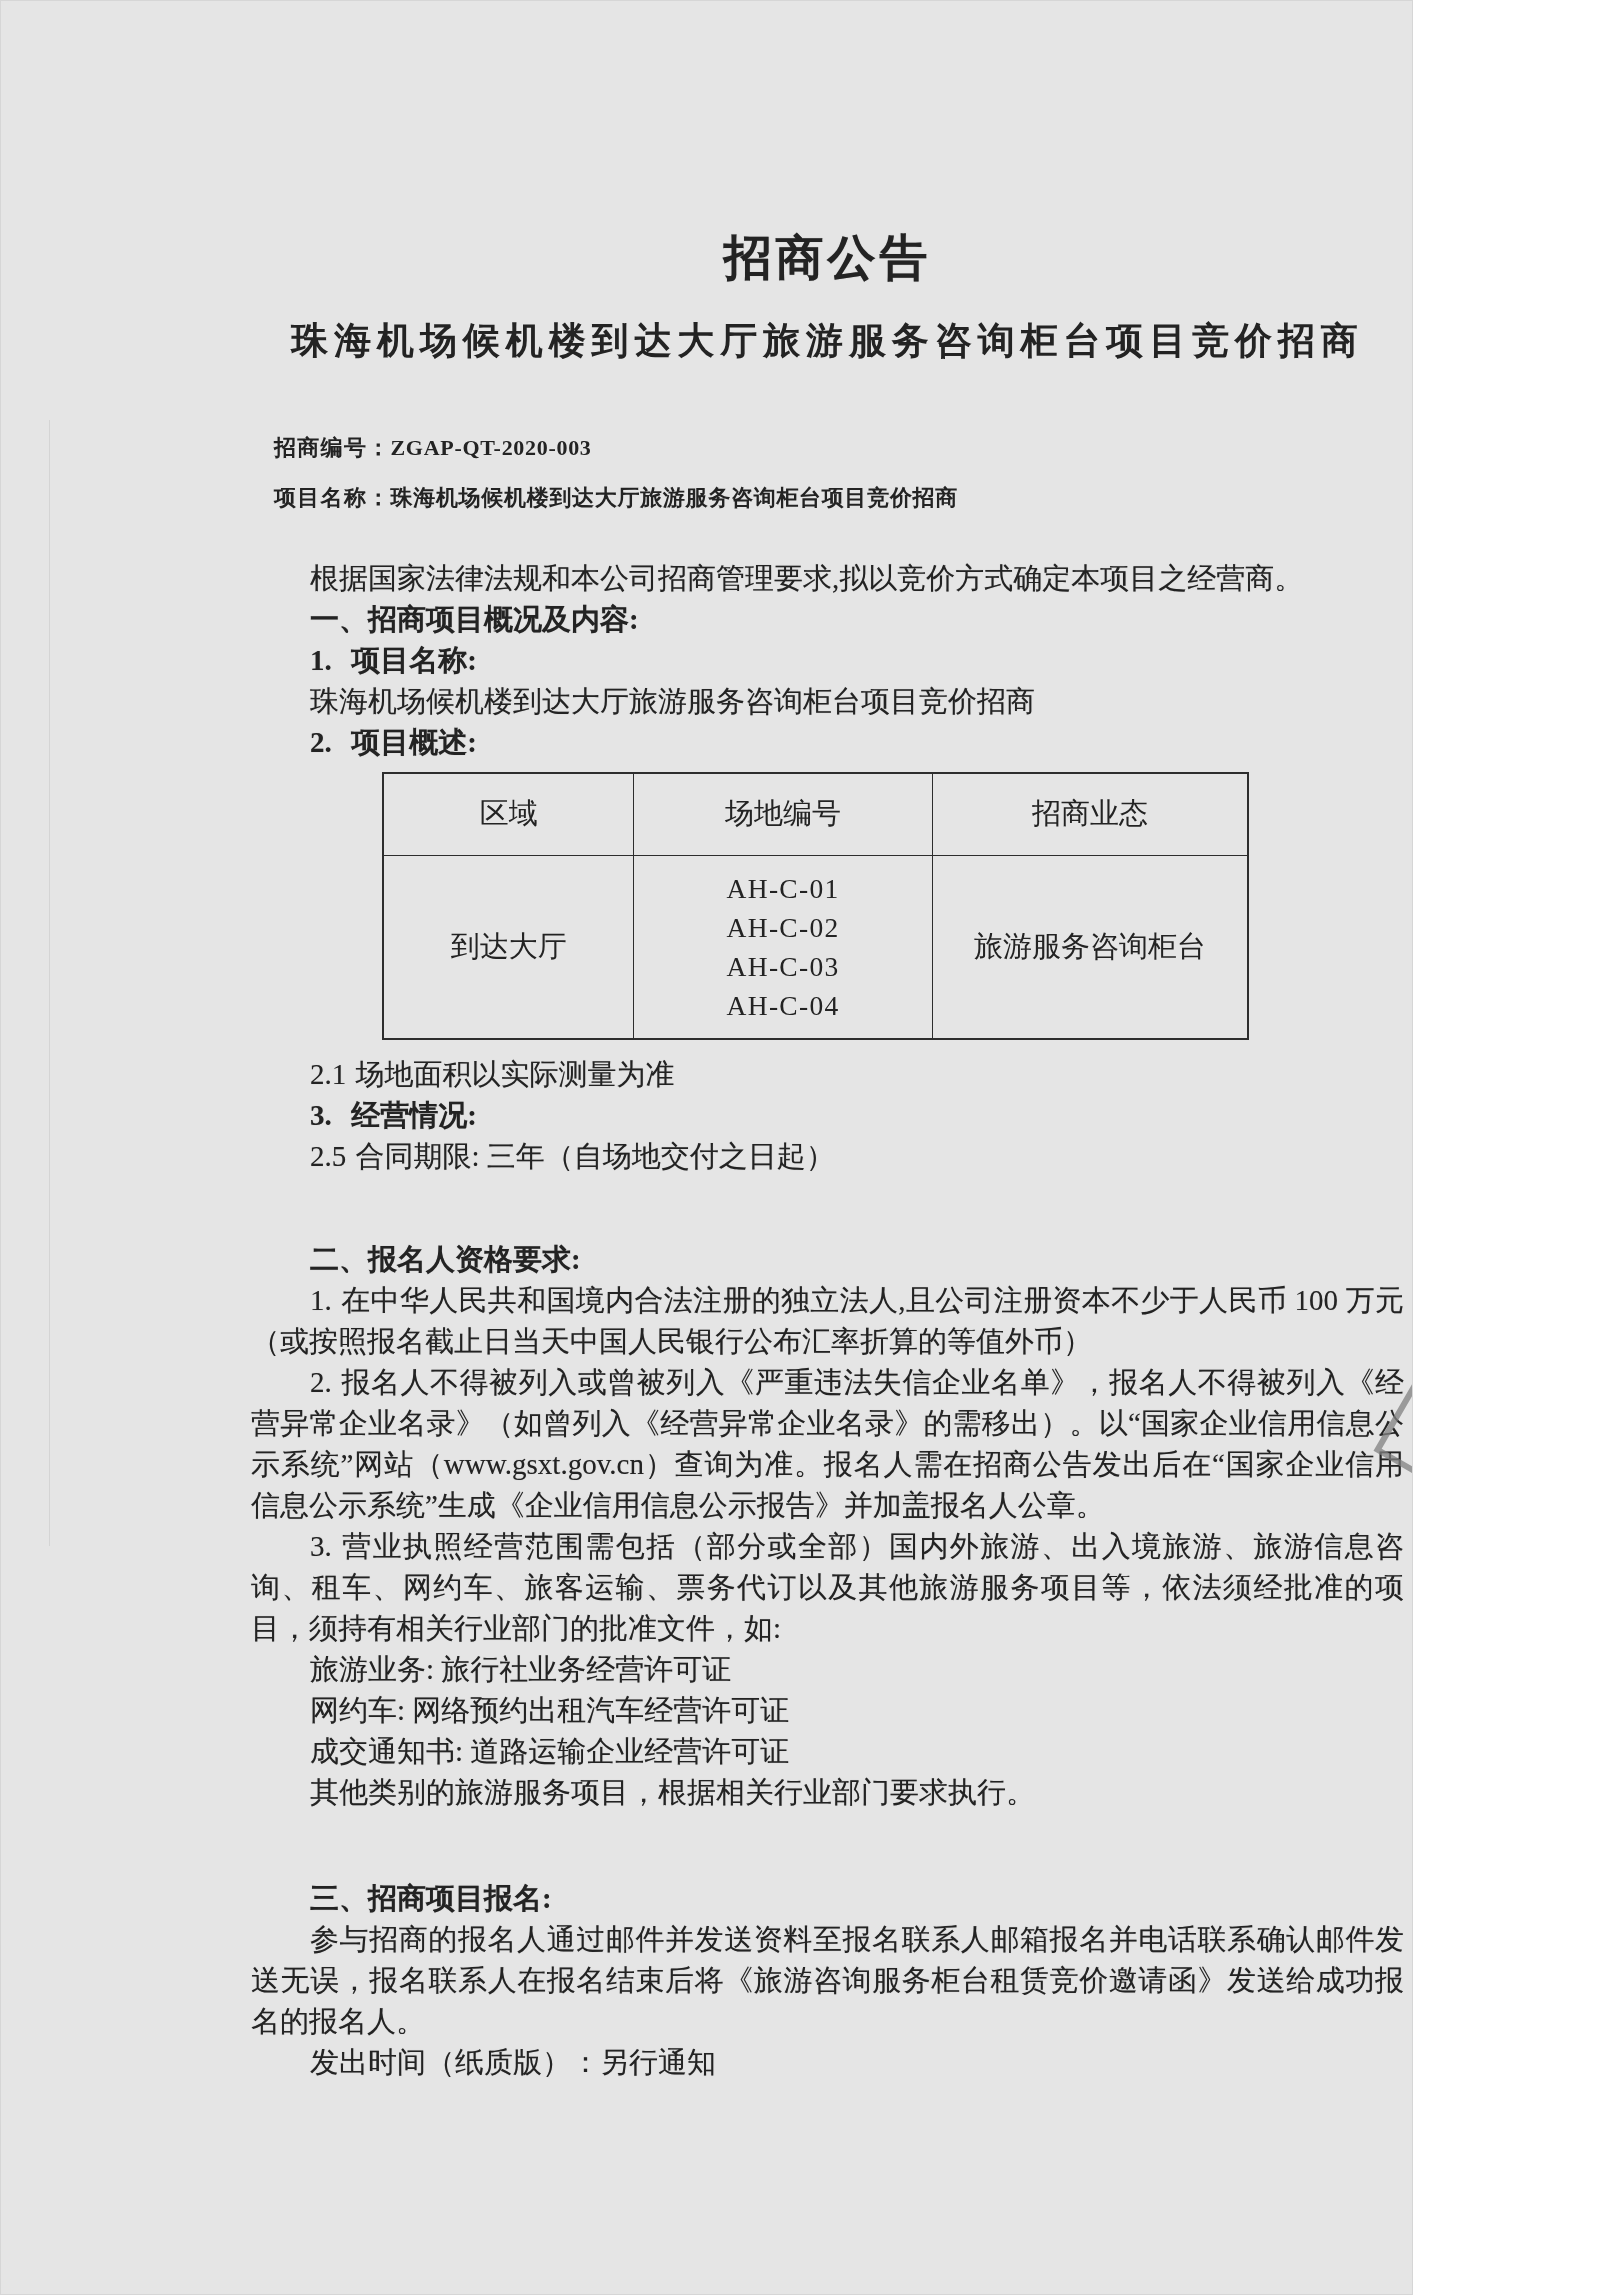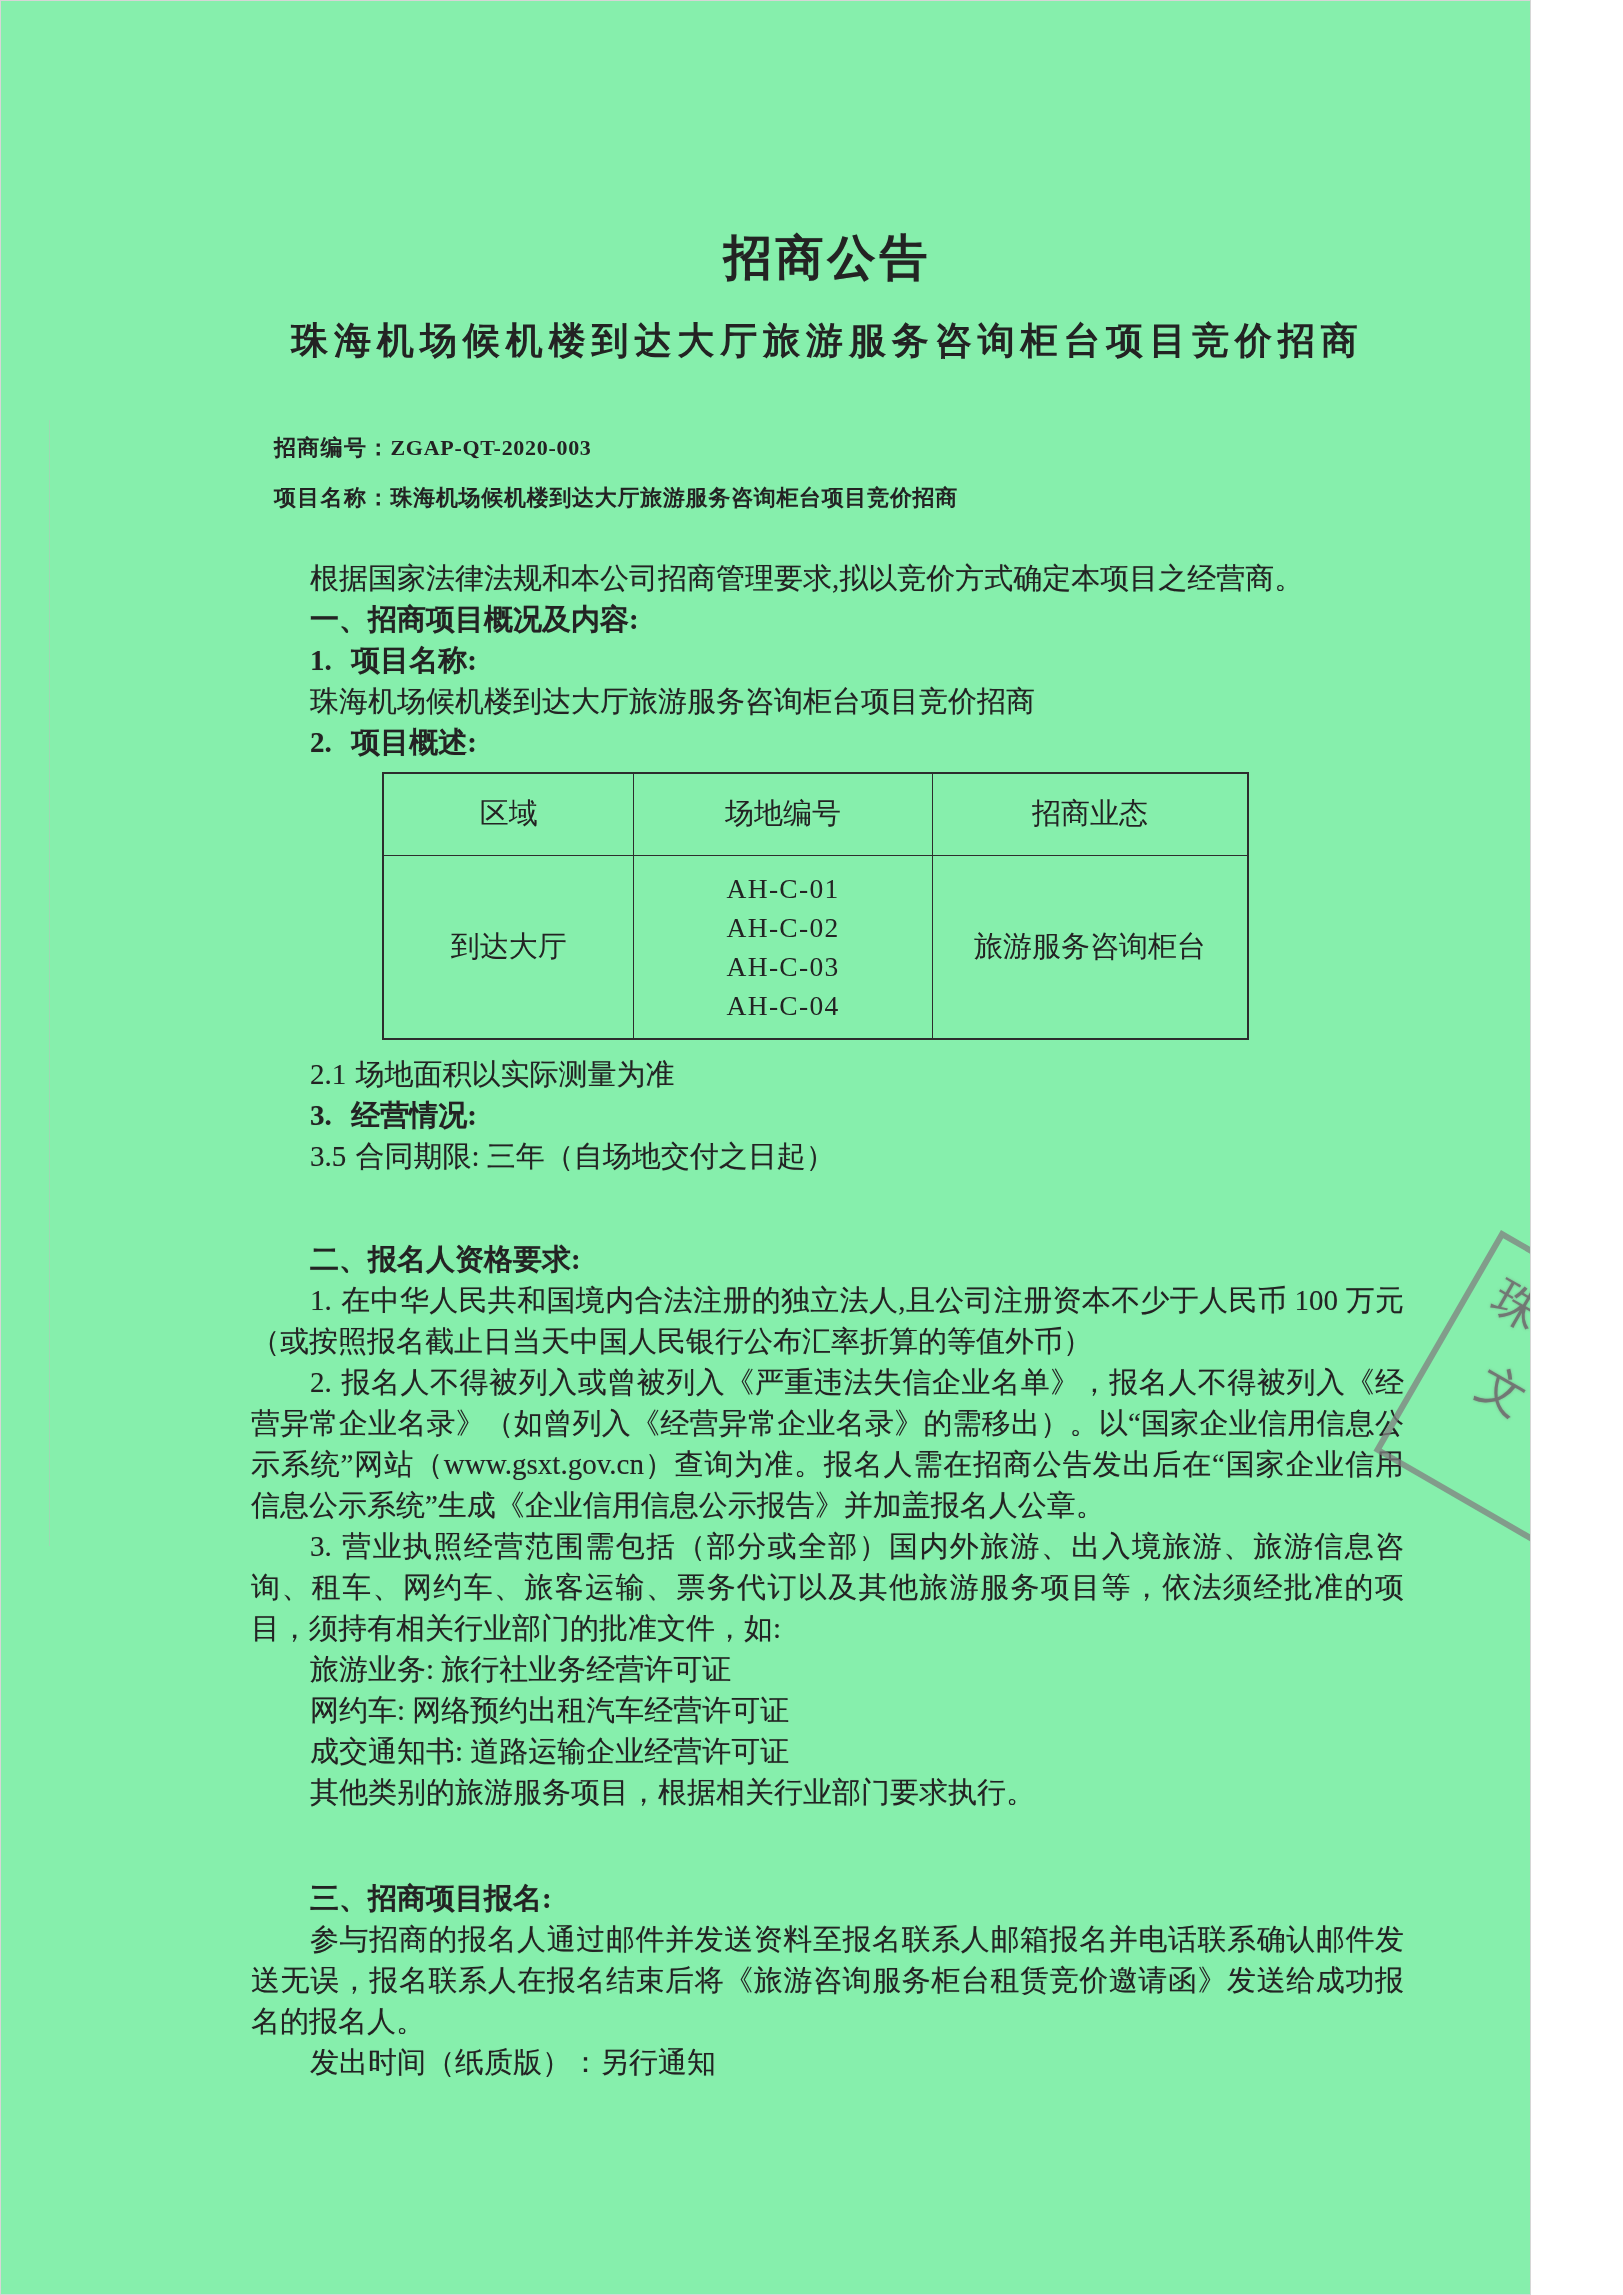--- a/index.html
+++ b/index.html
@@ -1,20 +1,20 @@
 <!DOCTYPE html>
 <html style="font-size:10.5px"><head>
 <meta charset="utf-8">
 <style>
   html, body { margin: 0; padding: 0; background: #ffffff; }
   .page {
     position: relative;
-    width: 1531px;
+    width: 1413px;
     height: 2295px;
-    background: #86efac;
+    background: #e5e5e5;
     overflow: hidden;
     box-sizing: border-box;
     border: 1.3px solid #d6d6d6;
     font-family: "Liberation Serif", "DejaVu Serif", serif;
     color: #232323;
   }
   .scan-line {
     position: absolute;
     left: 48px; top: 419px;
     width: 1.3px; height: 1126px;
@@ -144,21 +144,21 @@
           </td>
           <td>旅游服务咨询柜台</td>
         </tr>
       </tbody>
     </table>
 
     <p class="body indent"><span class="no-s">2.1</span><span>场地面积以实际测量为准</span></p>
 
     <p class="body bold indent"><span class="no-w">3.</span><span>经营情况:</span></p>
 
-    <p class="body indent"><span class="no-s">3.5</span><span>合同期限: 三年（自场地交付之日起）</span></p>
+    <p class="body indent"><span class="no-s">2.5</span><span>合同期限: 三年（自场地交付之日起）</span></p>
 
 
     <p class="body bold indent sec-gap"><span class="no-cn">二、</span><span>报名人资格要求:</span></p>
 
     <p class="body indent just"><span class="no-s">1.</span><span>在中华人民共和国境内合法注册的独立法人,且公司注册资本不少于人民币 100 万元（或按照报名截止日当天中国人民银行公布汇率折算的等值外币）</span></p>
 
     <p class="body indent just"><span class="no-s">2.</span><span>报名人不得被列入或曾被列入《严重违法失信企业名单》，报名人不得被列入《经营异常企业名录》（如曾列入《经营异常企业名录》的需移出）。以“国家企业信用信息公示系统”网站（www.gsxt.gov.cn）查询为准。报名人需在招商公告发出后在“国家企业信用信息公示系统”生成《企业信用信息公示报告》并加盖报名人公章。</span></p>
 
     <p class="body indent just"><span class="no-s">3.</span><span>营业执照经营范围需包括（部分或全部）国内外旅游、出入境旅游、旅游信息咨询、租车、网约车、旅客运输、票务代订以及其他旅游服务项目等，依法须经批准的项目，须持有相关行业部门的批准文件，如:</span></p>
 

